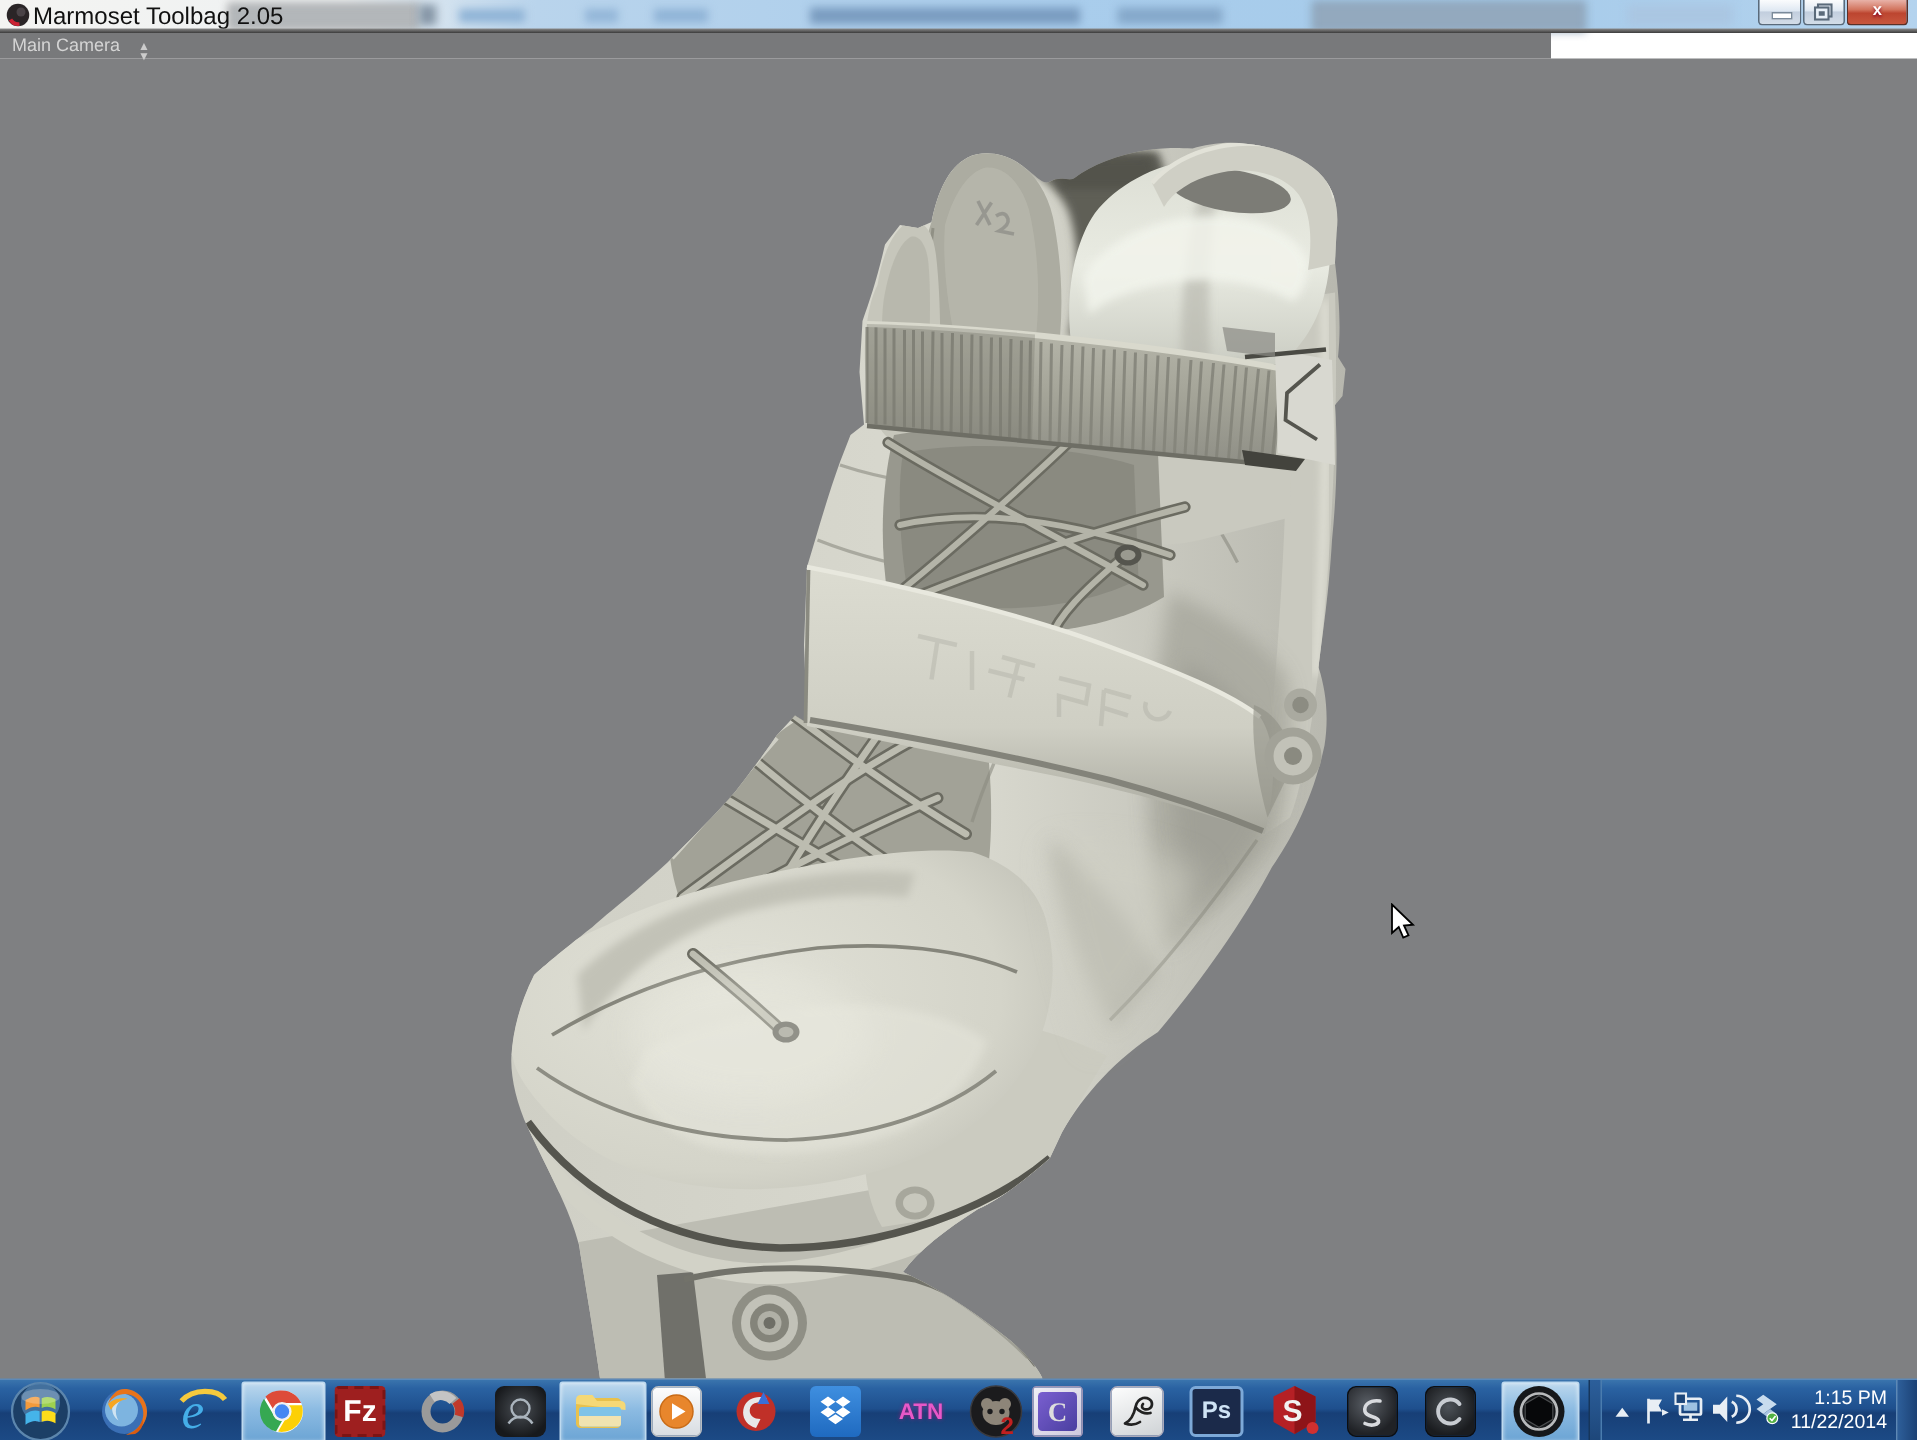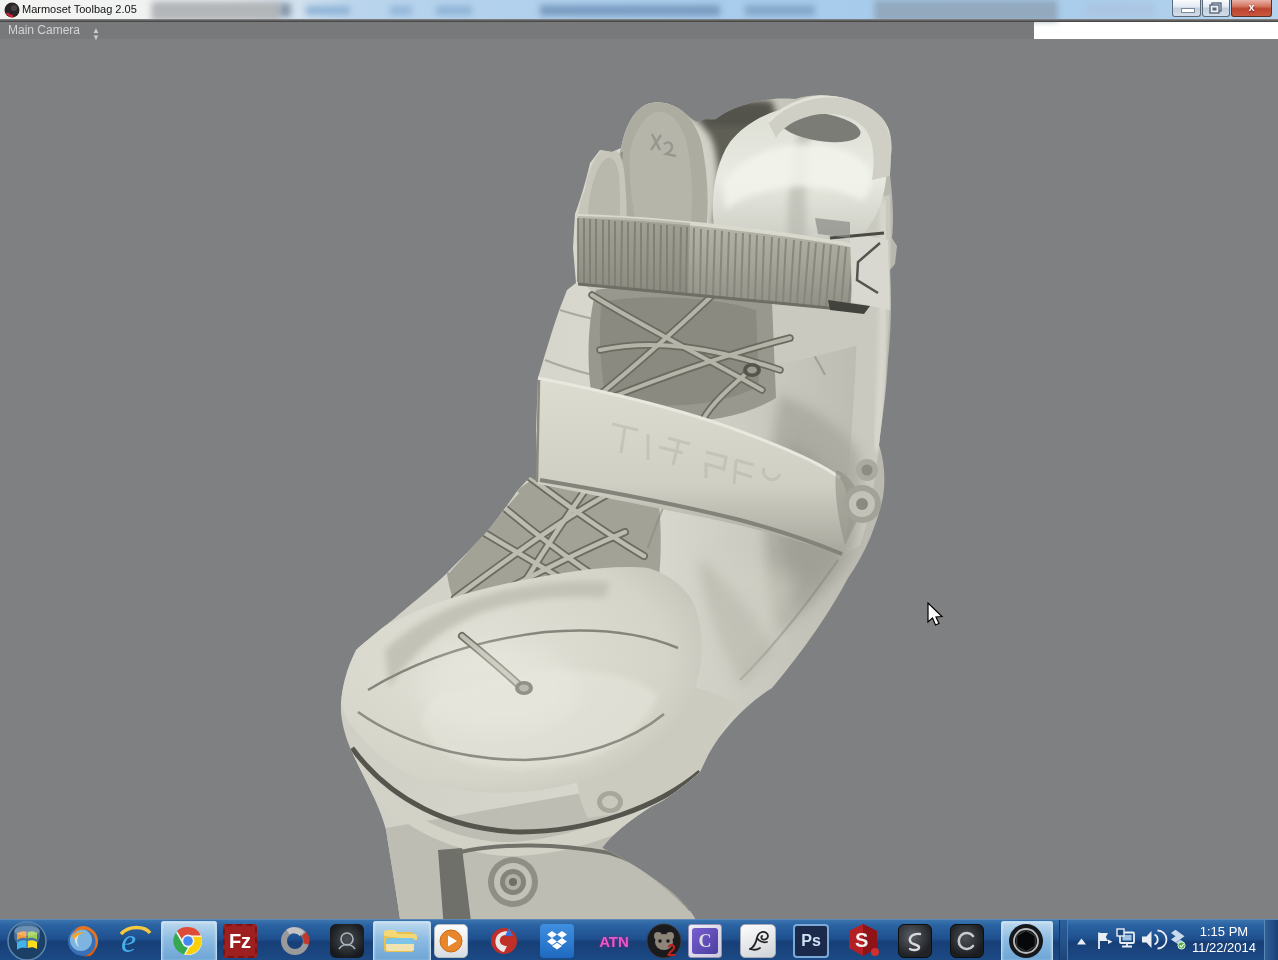--- a/index.html
+++ b/index.html
@@ -227,21 +227,21 @@
   <div class="blur" style="left:436px;top:6px;width:36px;height:9px;background:#8fb3d6"></div>
   <div class="blur" style="left:540px;top:5px;width:180px;height:11px;background:#7a9cc0"></div>
   <div class="blur" style="left:745px;top:5px;width:70px;height:11px;background:#85a8ca"></div>
   <div class="blur" style="left:875px;top:1px;width:180px;height:18px;background:#93a9be;border:1px solid #7a8ea2"></div>
   <div class="blur" style="left:1085px;top:3px;width:70px;height:14px;background:#aac6e2"></div>
   <svg width="16" height="16" viewBox="0 0 16 16" style="position:absolute;left:4px;top:2px">
     <circle cx="8" cy="8" r="7.5" fill="#2a2527"></circle>
     <path d="M3,11 a6,6 0 0,0 6,3" stroke="#c23" stroke-width="2.5" fill="none"></path>
     <circle cx="10" cy="6" r="3" fill="#4a4347"></circle>
   </svg>
-  <span style="position:absolute;left:22px;top:3px;font-size:11px;color:#111">Marmoset Toolbag 2.05</span>
+  <span style="position:absolute;left:22px;top:3px;font-size:16px;color:#111">Marmoset Toolbag 2.05</span>
   <div style="position:absolute;left:1172px;top:0;width:29px;height:17px;background:linear-gradient(#fbfcfd,#dfe8f2 45%,#c2cede 50%,#d3dde8);border:1px solid #5a6a7a;border-top:none;border-radius:0 0 3px 3px;box-sizing:border-box">
     <div style="position:absolute;left:8px;top:8px;width:12px;height:3px;background:#fff;border:1px solid #7a8a9a"></div>
     </div>
   <div style="position:absolute;left:1202px;top:0;width:28px;height:17px;background:linear-gradient(#fbfcfd,#dfe8f2 45%,#c2cede 50%,#d3dde8);border:1px solid #5a6a7a;border-top:none;border-radius:0 0 3px 3px;box-sizing:border-box">
     <svg width="14" height="12" viewBox="0 0 14 12" style="position:absolute;left:6px;top:2px">
         <rect x="3" y="1" width="9" height="8" fill="#e8f0f8" stroke="#5a6a7a" stroke-width="1.4"></rect>
         <rect x="1" y="3" width="9" height="8" fill="#e8f0f8" stroke="#5a6a7a" stroke-width="1.4"></rect>
         <rect x="3.5" y="5.5" width="4" height="3" fill="#5a6a7a"></rect>
       </svg>
     </div>
@@ -390,16 +390,16 @@
 <rect x="54.5" y="15" width="9" height="5.5" fill="#9ec2e2"></rect>
 <path d="M59,23 l0,3.5 m-5,0 l10,0" stroke="#e8eef4" stroke-width="1.8"></path>
 <rect x="49" y="9" width="7" height="7" fill="#1d4679" stroke="#e8eef4" stroke-width="1.4"></rect>
 <path d="M74,16.5 l4.5,0 5,-5.5 0,17 -5,-5.5 -4.5,0 z" fill="#e8eef4"></path>
 <path d="M86.5,14.5 a5.5,5.5 0 0,1 0,10 M89.5,10.5 a9,9 0 0,1 0,18" stroke="#e8eef4" stroke-width="1.8" fill="none"></path>
 <path d="M103,13 L107.5,9.8 L112,13 L107.5,16.2 Z M107.5,16.2 L112,13 L116.5,16.2 L112,19.4 Z M103,19.4 L107.5,16.2 L112,19.4 L107.5,22.6 Z" fill="#c8dcee"></path>
 <path d="M107.5,22.6 L112,19.4 L116.5,22.6 L112,25.8 Z" fill="#a8c4e0"></path>
 <circle cx="113.5" cy="25.5" r="3.6" fill="#52b043" stroke="#fff" stroke-width="0.8"></circle>
 <path d="M111.8,25.5 l1.5,1.5 2.4,-3" stroke="#fff" stroke-width="1.1" fill="none"></path>
 </svg>
-<div style="position:absolute;left:1190px;top:4px;width:68px;height:36px;color:#fff;font:13px 'Liberation Sans';text-align:center;line-height:16px">1:15 PM<br>11/22/2014</div>
+<div style="position:absolute;left:1190px;top:4px;width:68px;height:36px;color:#fff;font:13px 'Liberation Sans';text-align:right;line-height:16px">1:15 PM<br>11/22/2014</div>
 <div style="position:absolute;left:1264px;top:0;width:14px;height:41px;background:linear-gradient(90deg,#2e5f9a,#1a3f72);border-left:1px solid #5d88b5"></div>
 
 </div>
 
 </body></html>

